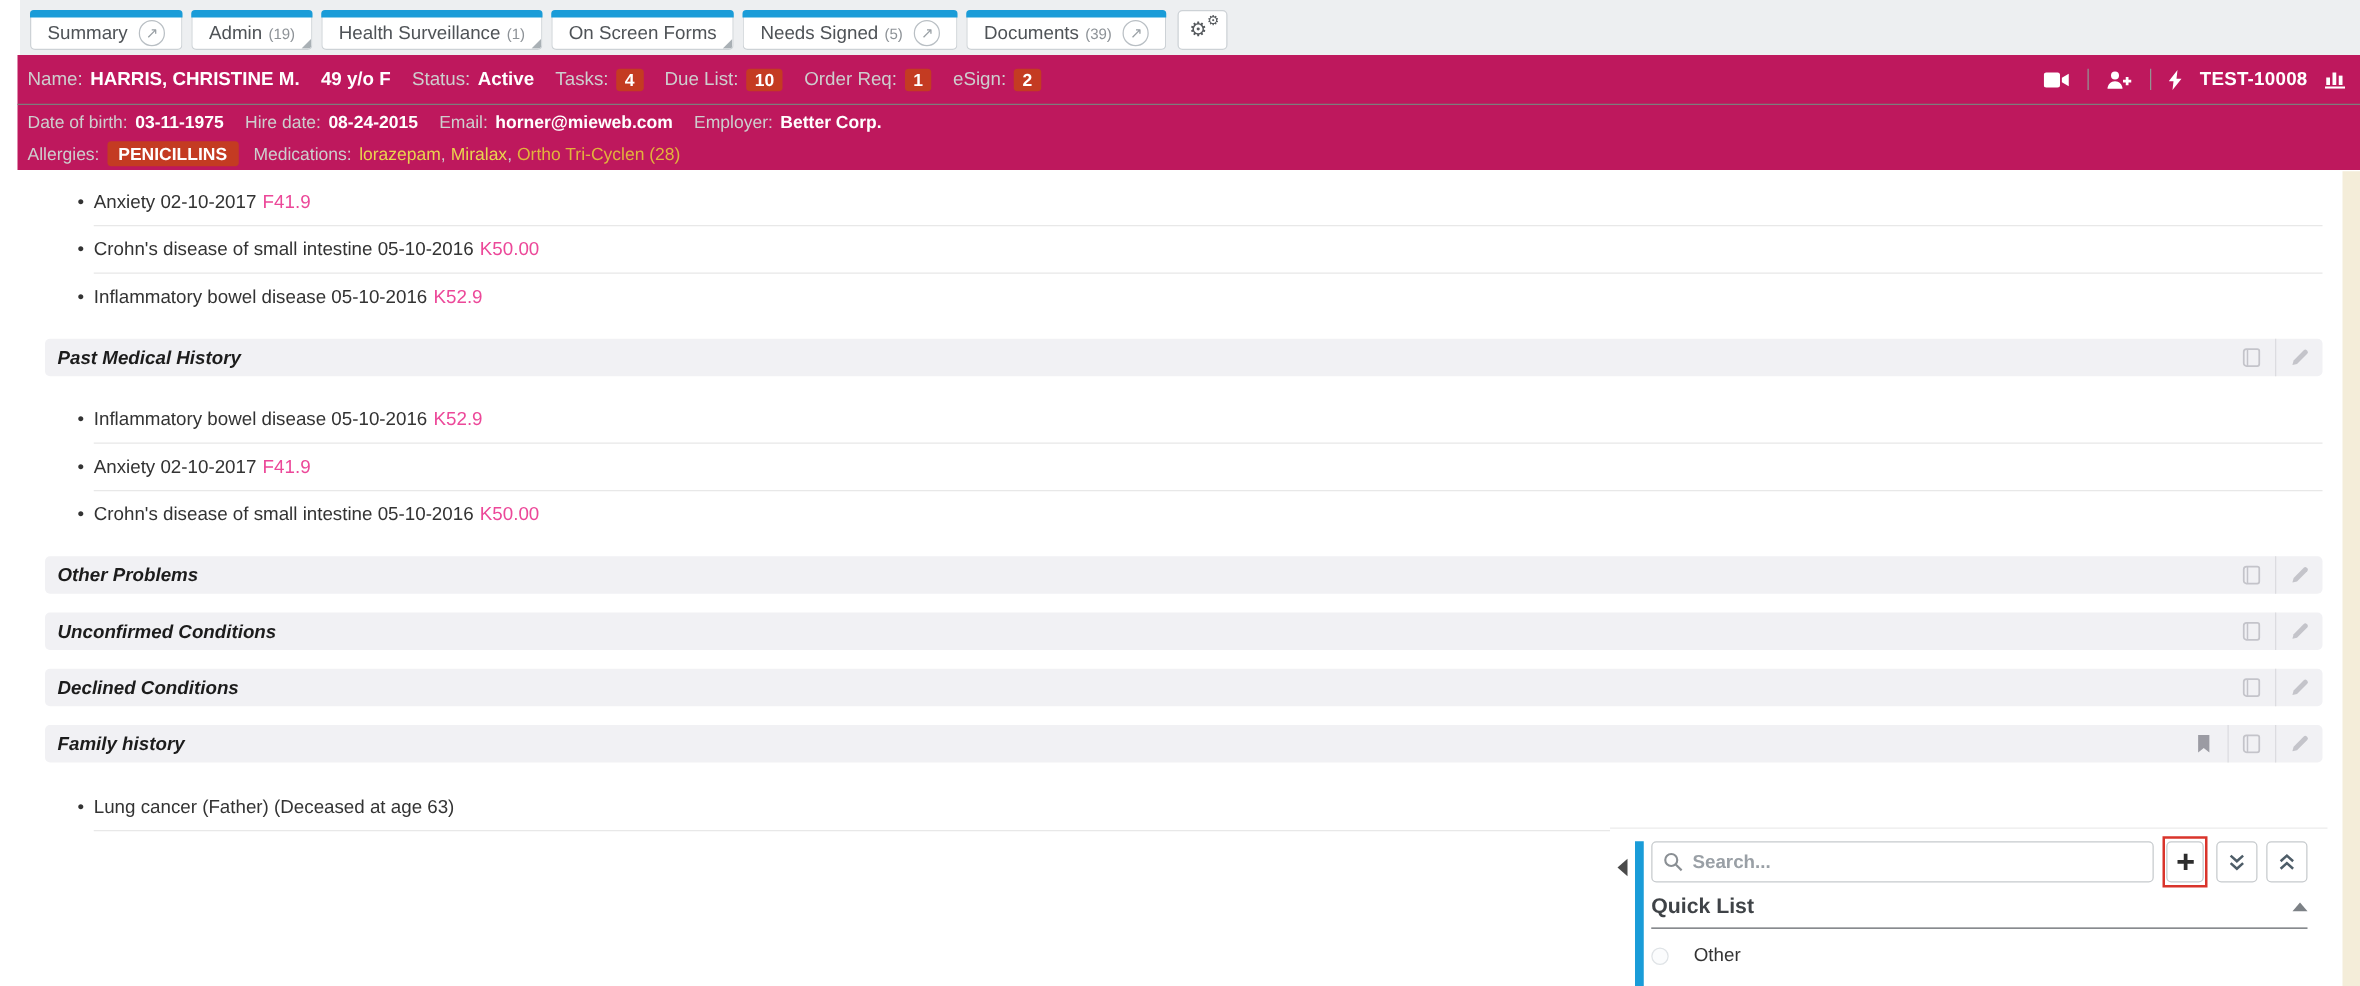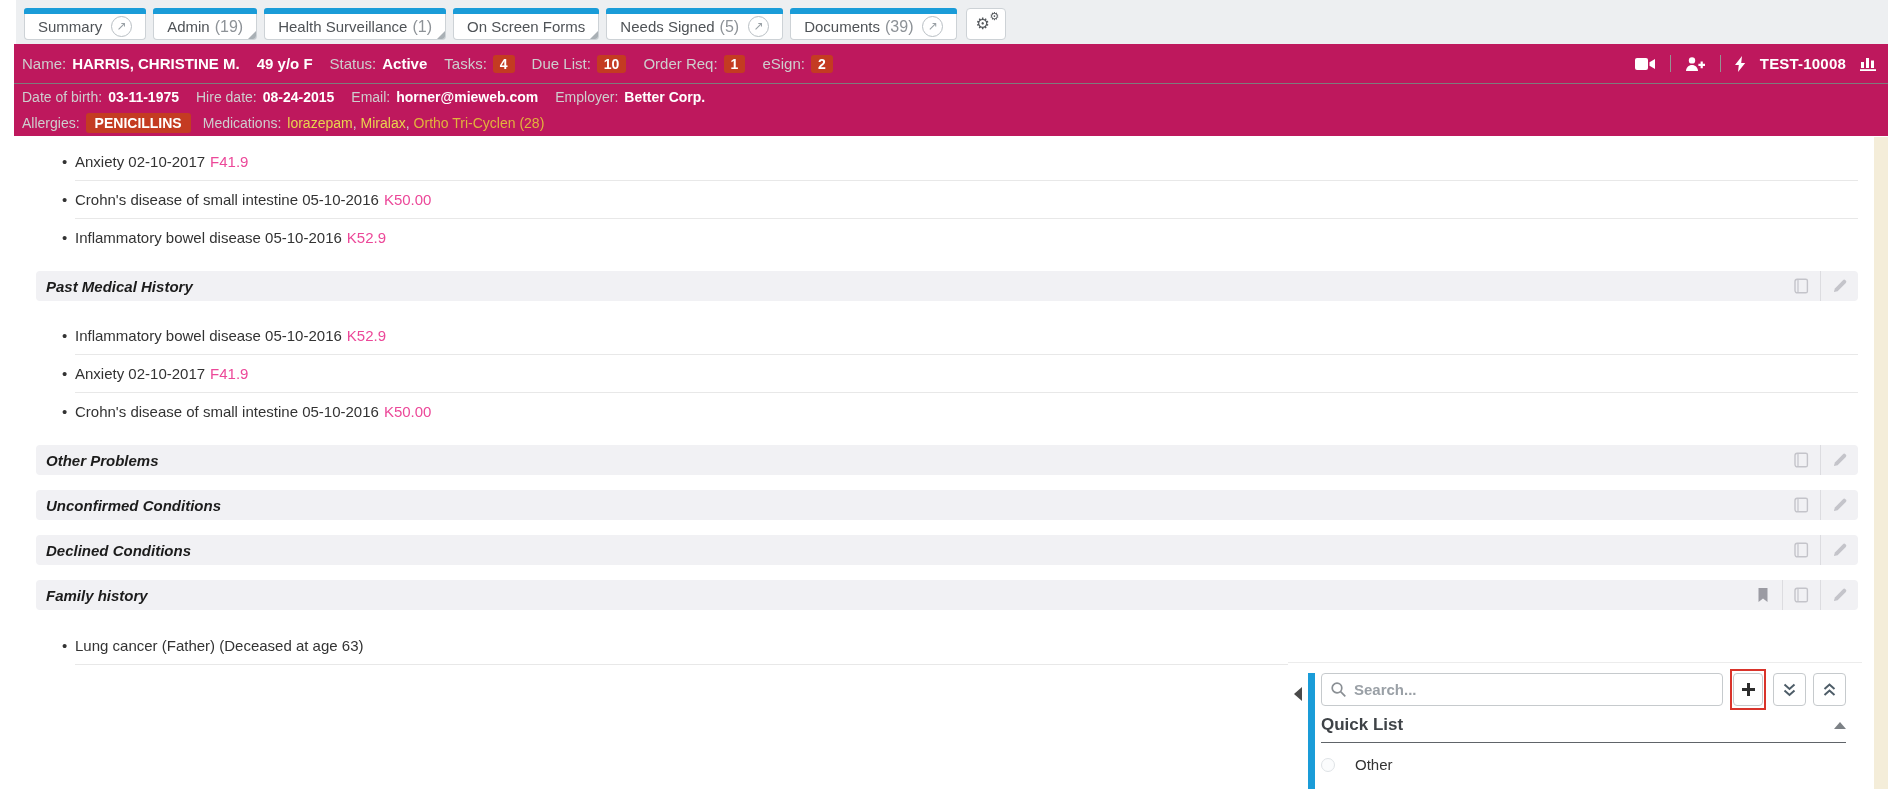--- a/index.html
+++ b/index.html
@@ -10,21 +10,21 @@
   
   .tabbar { position:absolute; top:0; left:16px; width:100%; height:44px;
     background:#edeff1; display:flex; align-items:flex-start;
     padding:8px 0 0 8px; gap:7px; }
   .tab { position:relative; height:32px; background:#fff;
     border:1px solid #cdd2d6; border-top:none; border-radius:4px;
     display:flex; align-items:center; padding:5px 13px 0 13px;
     font-size:15px; color:#4f5357; cursor:pointer; white-space:nowrap; }
   .tab::before { content:""; position:absolute; top:0; left:-1px; right:-1px;
     height:6px; background:#1a9cd8; border-radius:3px 3px 0 0; }
-  .tab-count { font-size:16px; color:#8d9297; margin-left:5px; padding-top:2px;}
+  .tab-count { font-size:12px; color:#8d9297; margin-left:5px; padding-top:2px;}
   .tab.active { background:#1a9cd8; border-color:#1694cf; color:#fff; font-weight:bold; }
   .has-fold::after { content:""; position:absolute; right:0; bottom:0;
     width:0; height:0; border-left:8px solid transparent;
     border-bottom:8px solid #a9b0b5; border-bottom-right-radius:3px; }
   .tab.active.has-fold::after { border-bottom-color:#0c6898; }
   .ext-circle { width:21px; height:21px; border:1px solid #b9bfc4; border-radius:50%;
     display:flex; align-items:center; justify-content:center;
     margin-left:9px; color:#99a0a5; font-size:12px; flex:none; }
   .gear-btn { height:32px; width:40px; background:#fff; border:1px solid #cdd2d6;
     border-radius:4px; position:relative; color:#55595d; cursor:pointer; margin-left:2px; }

